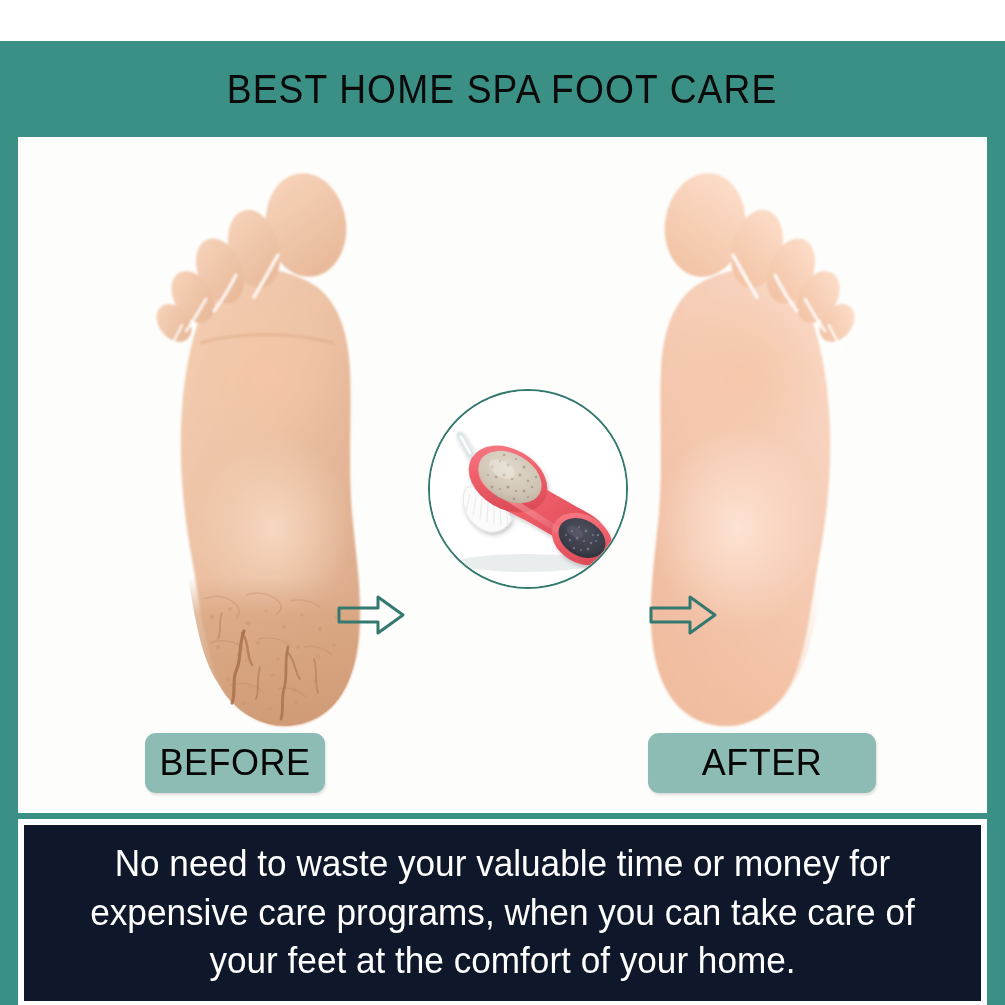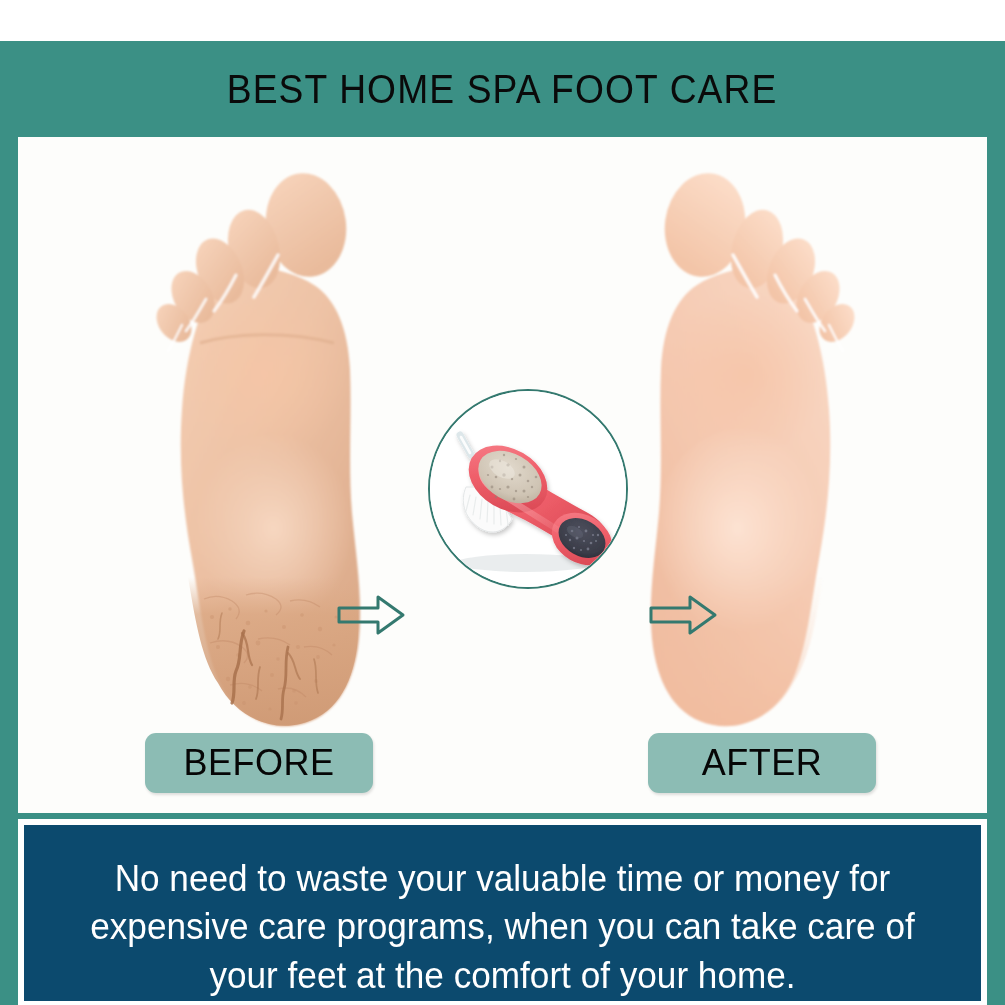--- a/index.html
+++ b/index.html
@@ -100,41 +100,41 @@
     justify-content: center;
     box-shadow: 1px 2px 3px rgba(0,0,0,0.13);
   }
   .ba-label span {
     font-family: "Liberation Sans", sans-serif;
     font-size: 36px;
     font-weight: 400;
     letter-spacing: 0.5px;
     color: #060606;
   }
-  #label-before { left: 127px; top: 596px; width: 228px; }
+  #label-before { left: 127px; top: 596px; width: 180px; }
   #label-after  { left: 630px; top: 596px; width: 228px; }
 
   
   #tagline-frame {
     position: absolute;
     left: 18px;
     top: 778px;
     width: 969px;
     height: 188px;
     background: #ffffff;
     padding: 6px;
     box-sizing: border-box;
   }
   #tagline-panel {
     width: 100%;
     height: 100%;
-    background: #0c4a6e;
+    background: #0f172a;
     box-sizing: border-box;
     display: flex;
-    align-items: flex-end;
+    align-items: center;
     justify-content: center;
   }
   #tagline-text {
     font-family: "Liberation Sans Narrow", "Liberation Sans", sans-serif;
     font-size: 37px;
     line-height: 1.32;
     color: #ffffff;
     text-align: center;
     transform: scaleX(0.95);
     padding: 0 14px;

